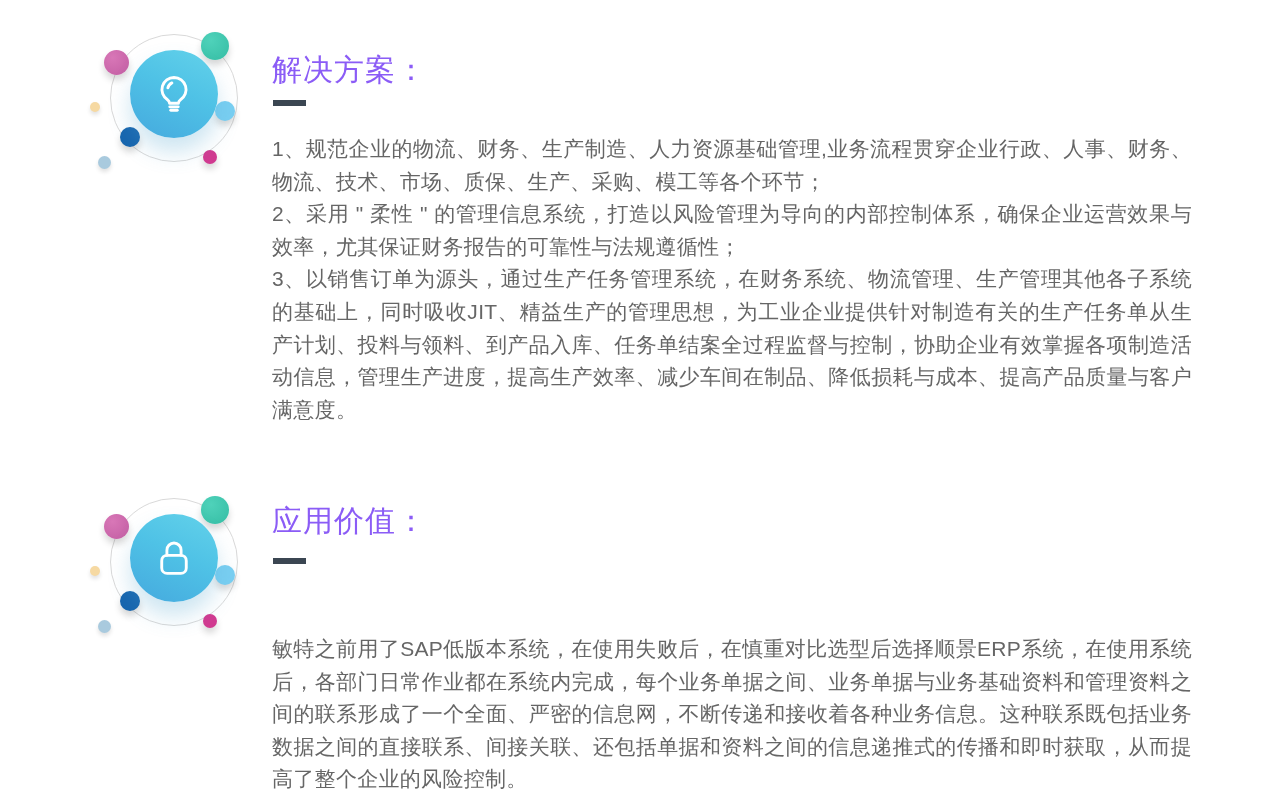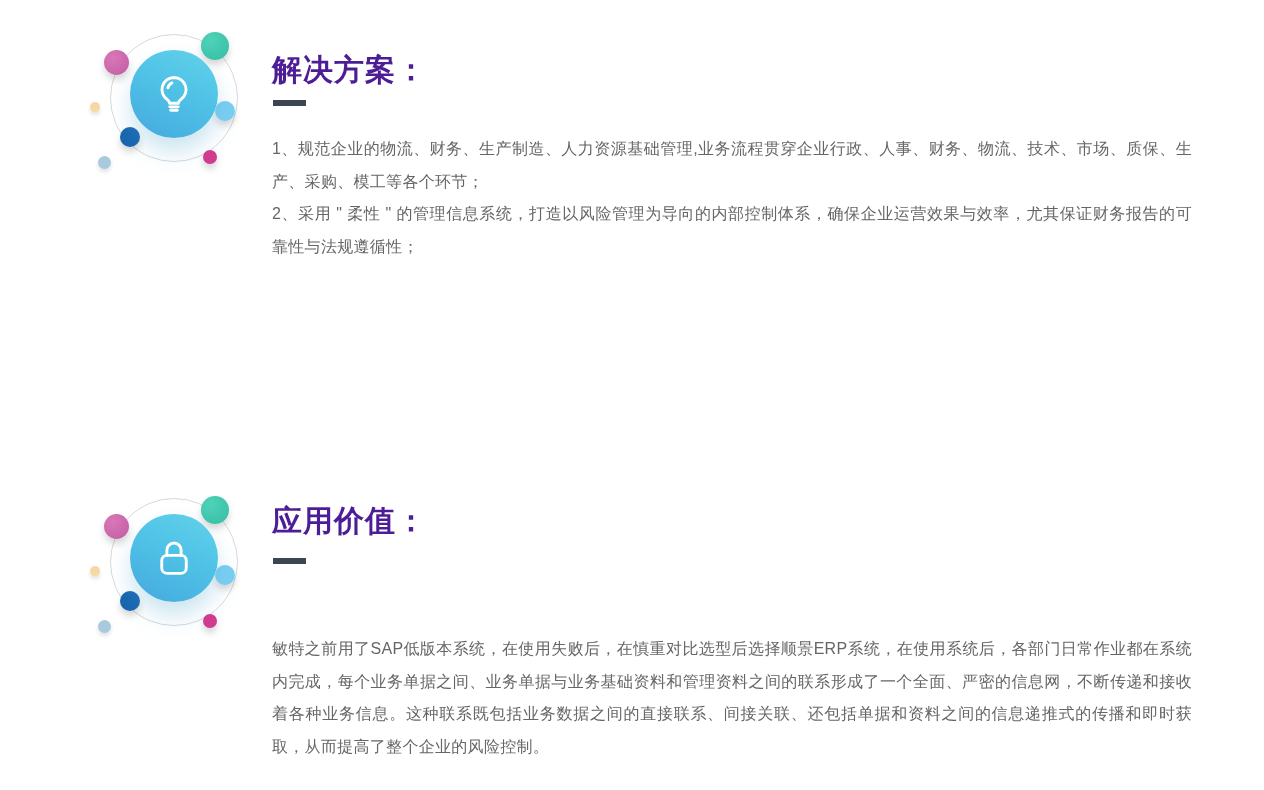--- a/index.html
+++ b/index.html
@@ -25,27 +25,27 @@
   .dot.teal     {left:109px;top:10px; width:28px;height:28px;background:radial-gradient(circle at 35% 30%,#4fd2ba,#35bda4);}
   .dot.pink     {left:12px; top:28px; width:25px;height:25px;background:radial-gradient(circle at 35% 30%,#d877b7,#c25da2);}
   .dot.yellow   {left:-2px; top:80px; width:10px;height:10px;background:#f6d9a2;box-shadow:0 3px 4px rgba(0,0,0,0.12);}
   .dot.darkblue {left:28px; top:105px;width:20px;height:20px;background:#1765ae;}
   .dot.lightblue{left:123px;top:79px; width:20px;height:20px;background:#79cff2;}
   .dot.magenta  {left:111px;top:128px;width:14px;height:14px;background:#d23a90;}
   .dot.bluegray {left:6px;  top:134px;width:13px;height:13px;background:#a9cade;box-shadow:0 3px 4px rgba(0,0,0,0.12);}
   
   .sec-title{
     position:absolute;left:272px;margin:0;
-    font-size:30px;line-height:36px;font-weight:bold;color:#4c1d95;
+    font-size:30px;line-height:36px;font-weight:normal;color:#8b5cf6;
     letter-spacing:1px;
   }
   .title-dash{position:absolute;left:273px;width:33px;height:6px;background:#3b4652;}
   .body-block{
     position:absolute;left:272px;width:920px;
-    font-size:16px;line-height:32.6px;color:#666666;
+    font-size:21px;line-height:32.6px;color:#666666;
   }
   .body-block p{
     margin:0;text-align:justify;text-justify:inter-ideograph;
     word-break:break-all;letter-spacing:0.3px;
   }
   svg{display:block;}
 </style>
 </head>
 <body>
 
@@ -67,20 +67,21 @@
     </svg>
   </div>
 </div>
 
 <h2 class="sec-title" style="top:52px;">解决方案：</h2>
 <div class="title-dash" style="top:100px;"></div>
 
 <div class="body-block" style="top:133px;">
   <p>1、规范企业的物流、财务、生产制造、人力资源基础管理,业务流程贯穿企业行政、人事、财务、物流、技术、市场、质保、生产、采购、模工等各个环节；</p>
   <p>2、采用 " 柔性 " 的管理信息系统，打造以风险管理为导向的内部控制体系，确保企业运营效果与效率，尤其保证财务报告的可靠性与法规遵循性；</p>
+  <p>3、以销售订单为源头，通过生产任务管理系统，在财务系统、物流管理、生产管理其他各子系统的基础上，同时吸收JIT、精益生产的管理思想，为工业企业提供针对制造有关的生产任务单从生产计划、投料与领料、到产品入库、任务单结案全过程监督与控制，协助企业有效掌握各项制造活动信息，管理生产进度，提高生产效率、减少车间在制品、降低损耗与成本、提高产品质量与客户满意度。</p>
 </div>
 
 <div class="icon-group" style="top:486px;">
   <div class="ring"></div>
   <span class="dot teal"></span>
   <span class="dot pink"></span>
   <span class="dot yellow"></span>
   <span class="dot darkblue"></span>
   <span class="dot lightblue"></span>
   <span class="dot magenta"></span>

